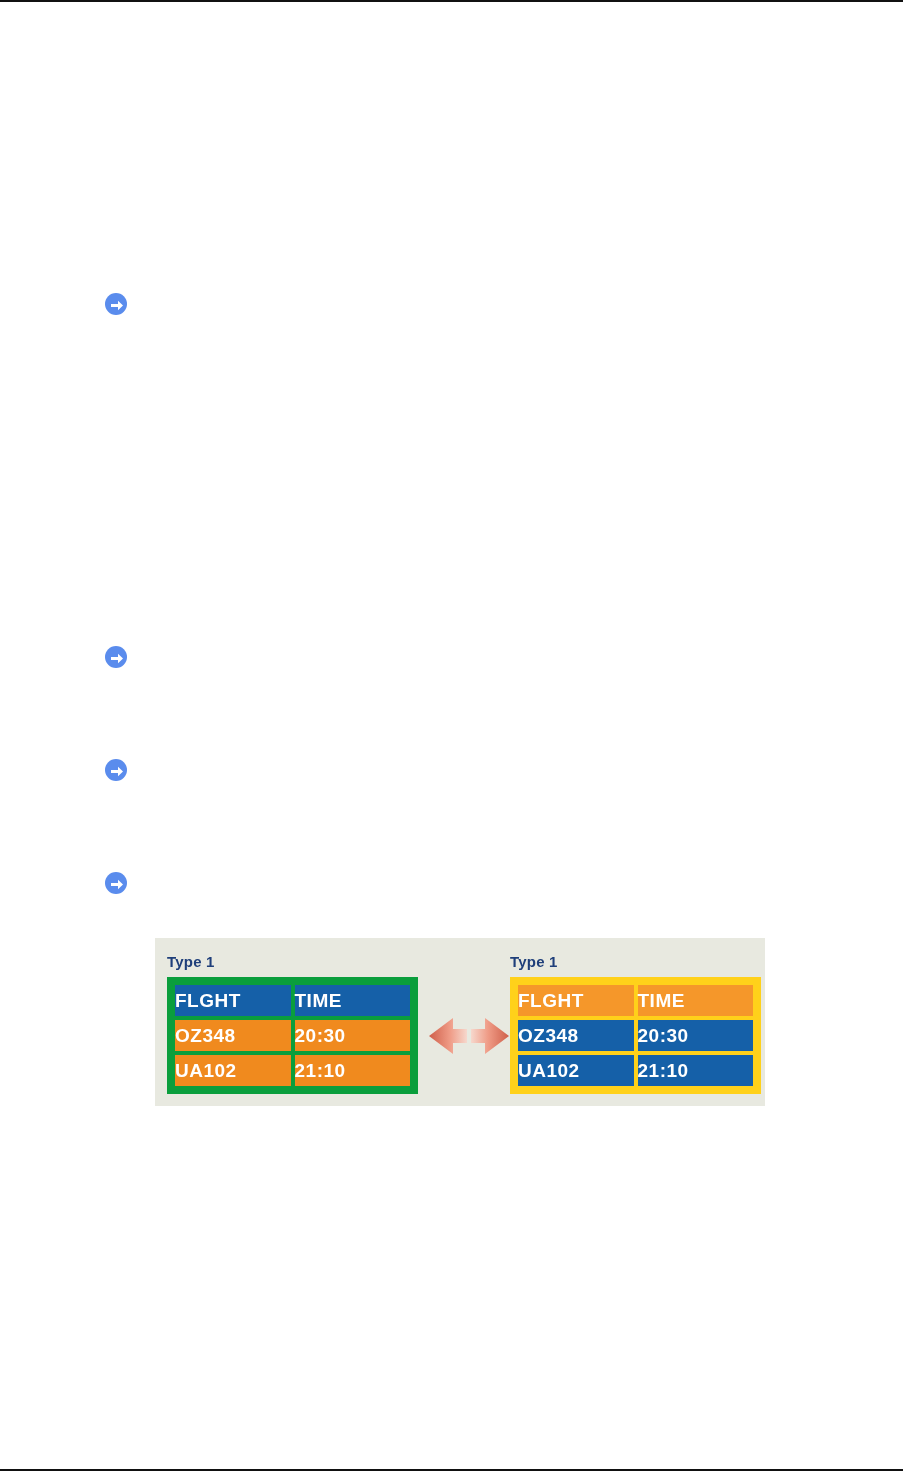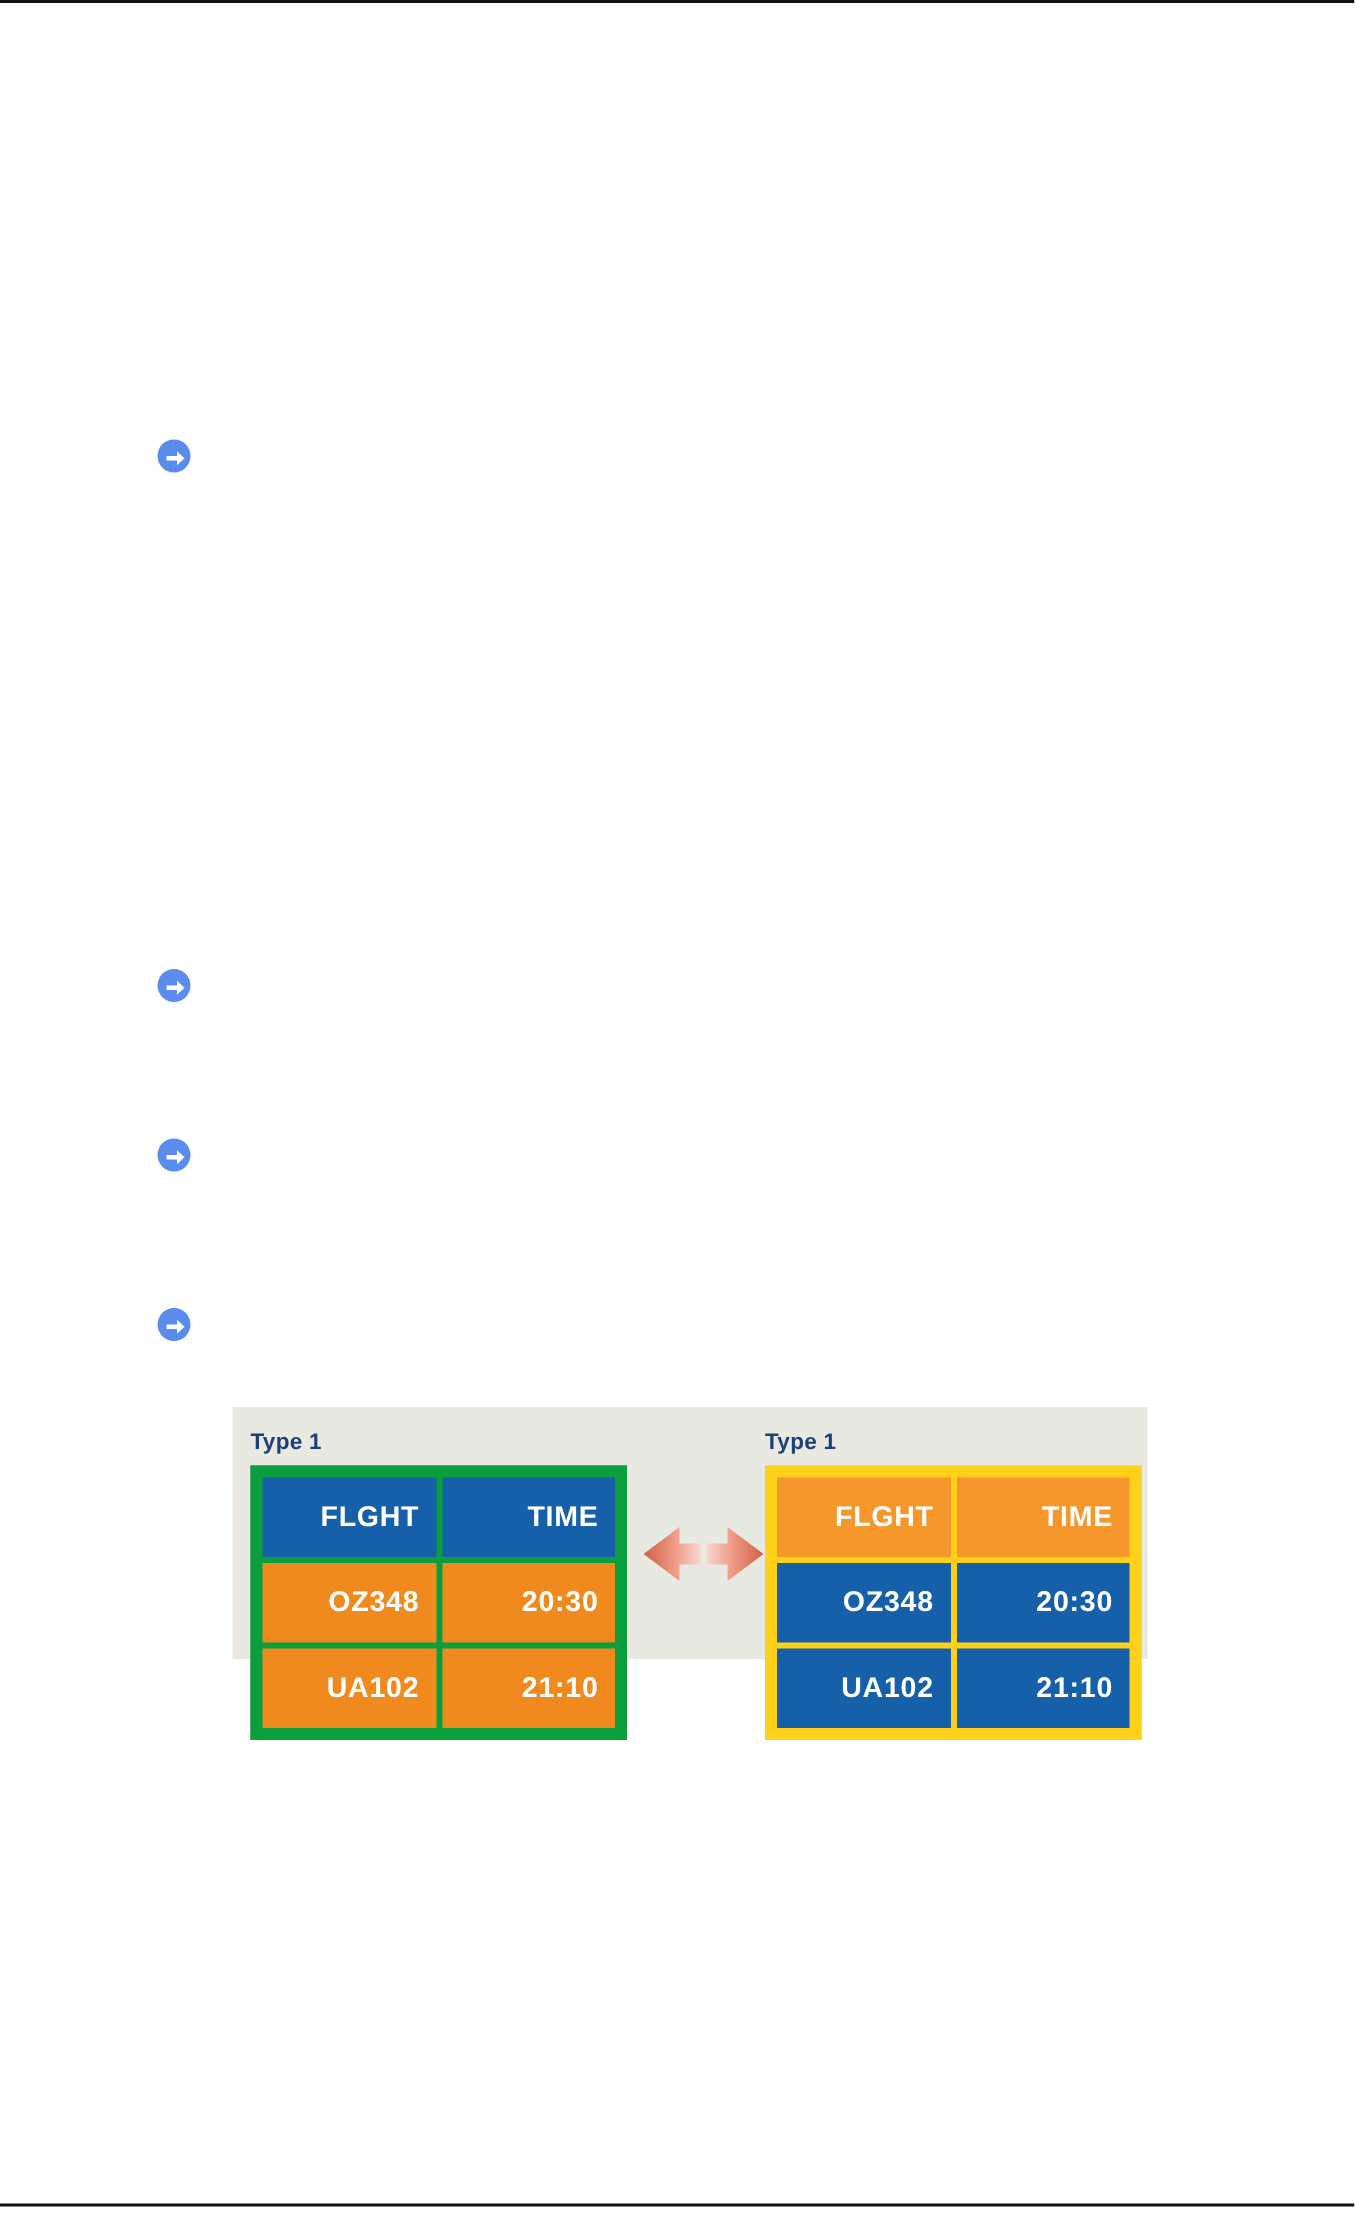--- a/index.html
+++ b/index.html
@@ -84,27 +84,27 @@
   }
 
   table.board {
     border-collapse: separate;
     border-spacing: 4px;
     width: 251px;
     table-layout: fixed;
   }
   table.board td {
     height: 31px;
-    text-align: right;
+    text-align: left;
     vertical-align: middle;
     font-size: 19px;
     font-weight: bold;
     color: #ffffff;
     letter-spacing: 0.5px;
-    padding: 11px;
+    padding: 0;
   }
 
   
   .board.type-a { background: #0a9e3c; border: 4px solid #0a9e3c; }
   .board.type-a td.head { background: #1560a8; }
   .board.type-a td.body { background: #f08a1e; }
 
   
   .board.type-b { background: #ffd11a; border: 4px solid #ffd11a; }
   .board.type-b td.head { background: #f5972a; }

